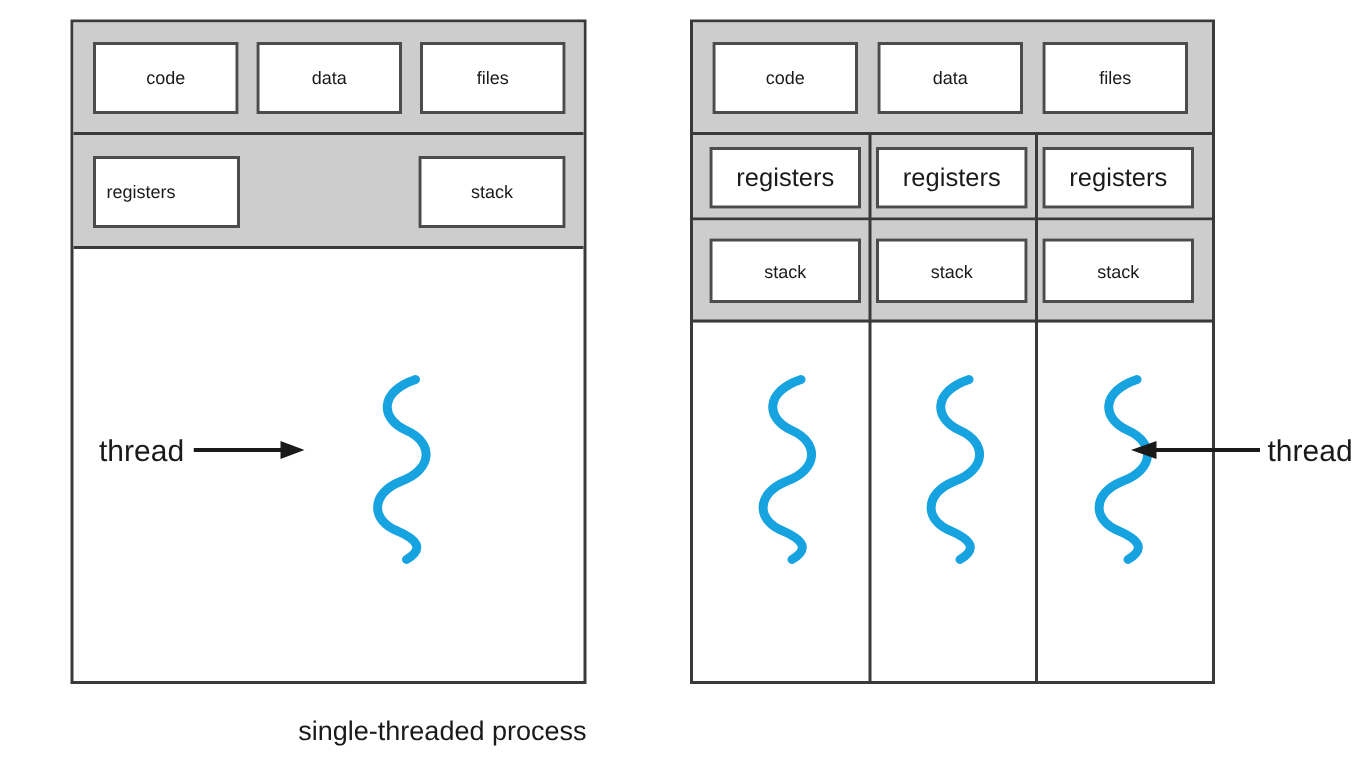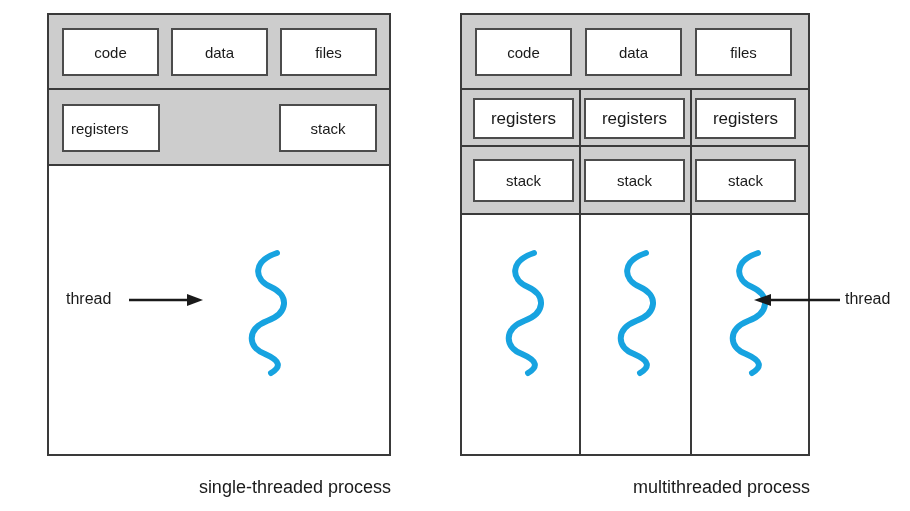--- a/index.html
+++ b/index.html
@@ -43,21 +43,21 @@
 
   
   .cell {
     position: absolute;
     box-sizing: border-box;
     background: #ffffff;
     border: 2px solid #4c4c4c;
     display: flex;
     align-items: center;
     justify-content: center;
-    font-size: 15px;
+    font-size: 12px;
     line-height: 1;
     color: #1a1a1a;
     white-space: nowrap;
   }
   .cell.left-align { justify-content: flex-start; padding-left: 7px; }
 
   
   .divider {
     position: absolute;
     width: 2px;
@@ -66,21 +66,21 @@
 
   
   .squiggle {
     position: absolute;
     pointer-events: none;
   }
 
   
   .annot {
     position: absolute;
-    font-size: 16px;
+    font-size: 20px;
     color: #1a1a1a;
     white-space: nowrap;
     line-height: 1;
   }
   .arrow-svg {
     position: absolute;
     pointer-events: none;
   }
 
   
@@ -175,15 +175,14 @@
   </div>
 
   <svg class="arrow-svg" style="left:752px; top:290px;" width="90" height="20" viewBox="0 0 90 20">
     <line x1="88" y1="10" x2="16" y2="10" stroke="#1a1a1a" stroke-width="2.6"></line>
     <polygon points="2,10 19,4 19,16" fill="#1a1a1a"></polygon>
   </svg>
   <div class="annot" style="left:845px; top:291px;">thread</div>
 
   <div class="caption" style="left:47px; top:478px; width:344px;">single-threaded process</div>
 
-  <div class="caption" style="left:460px; top:478px; width:350px;">multithreaded process</div>
 
 </div>
 
 </body></html>

